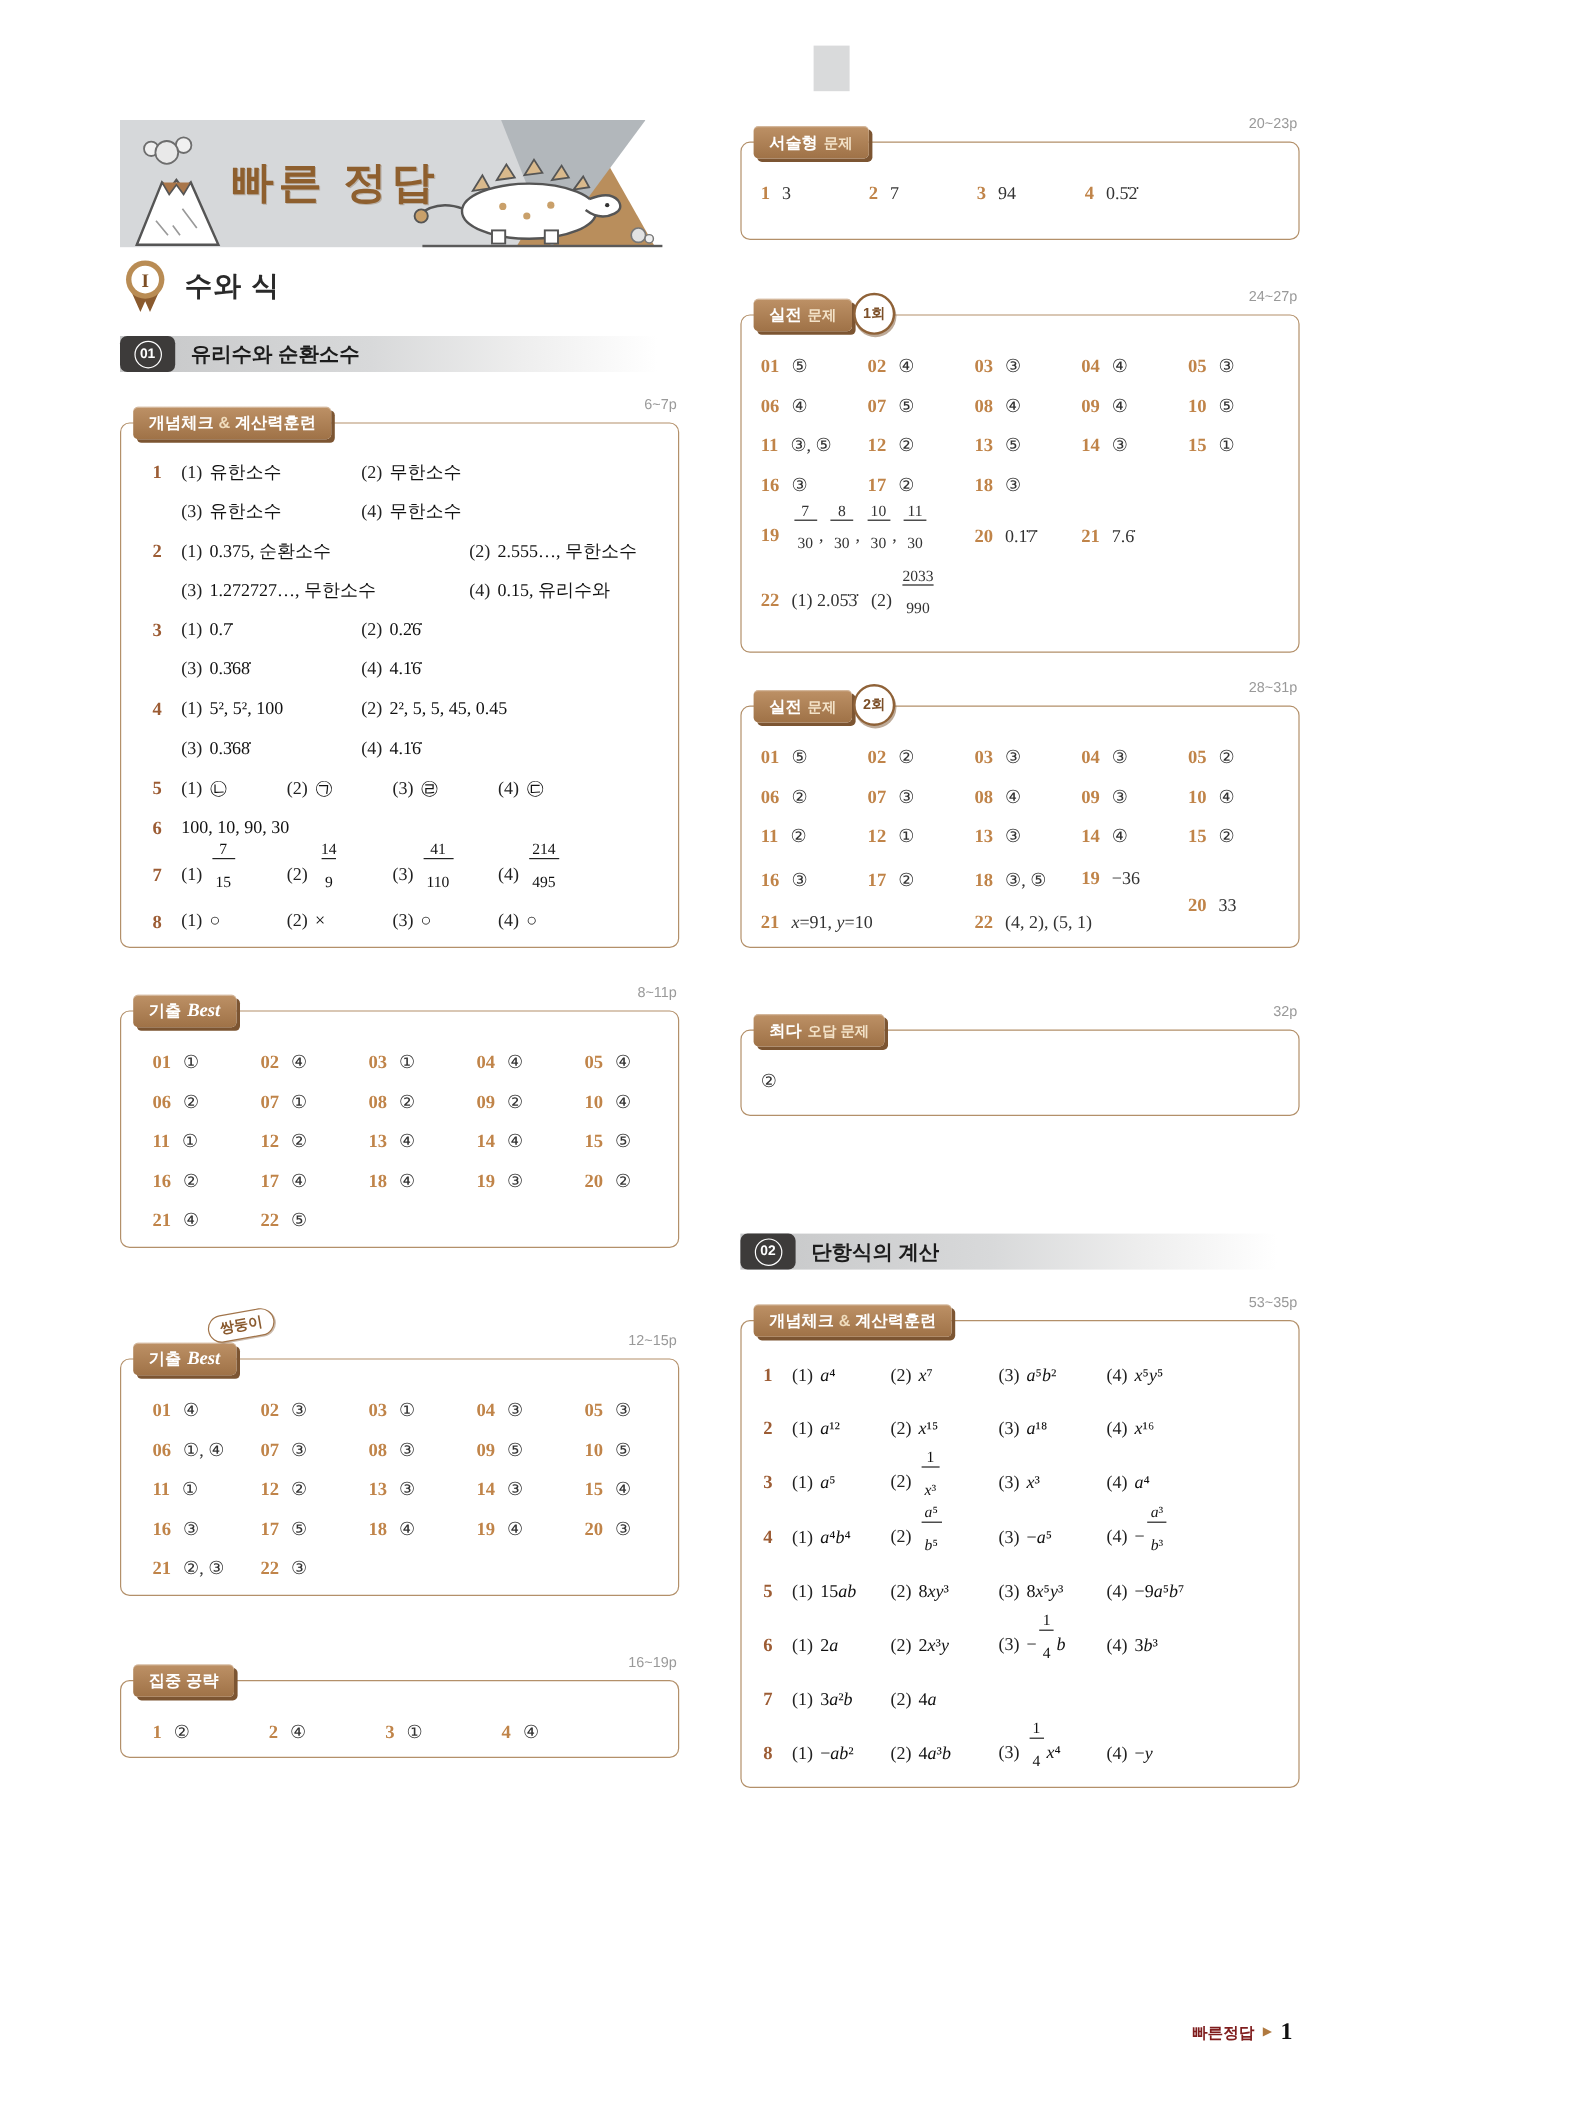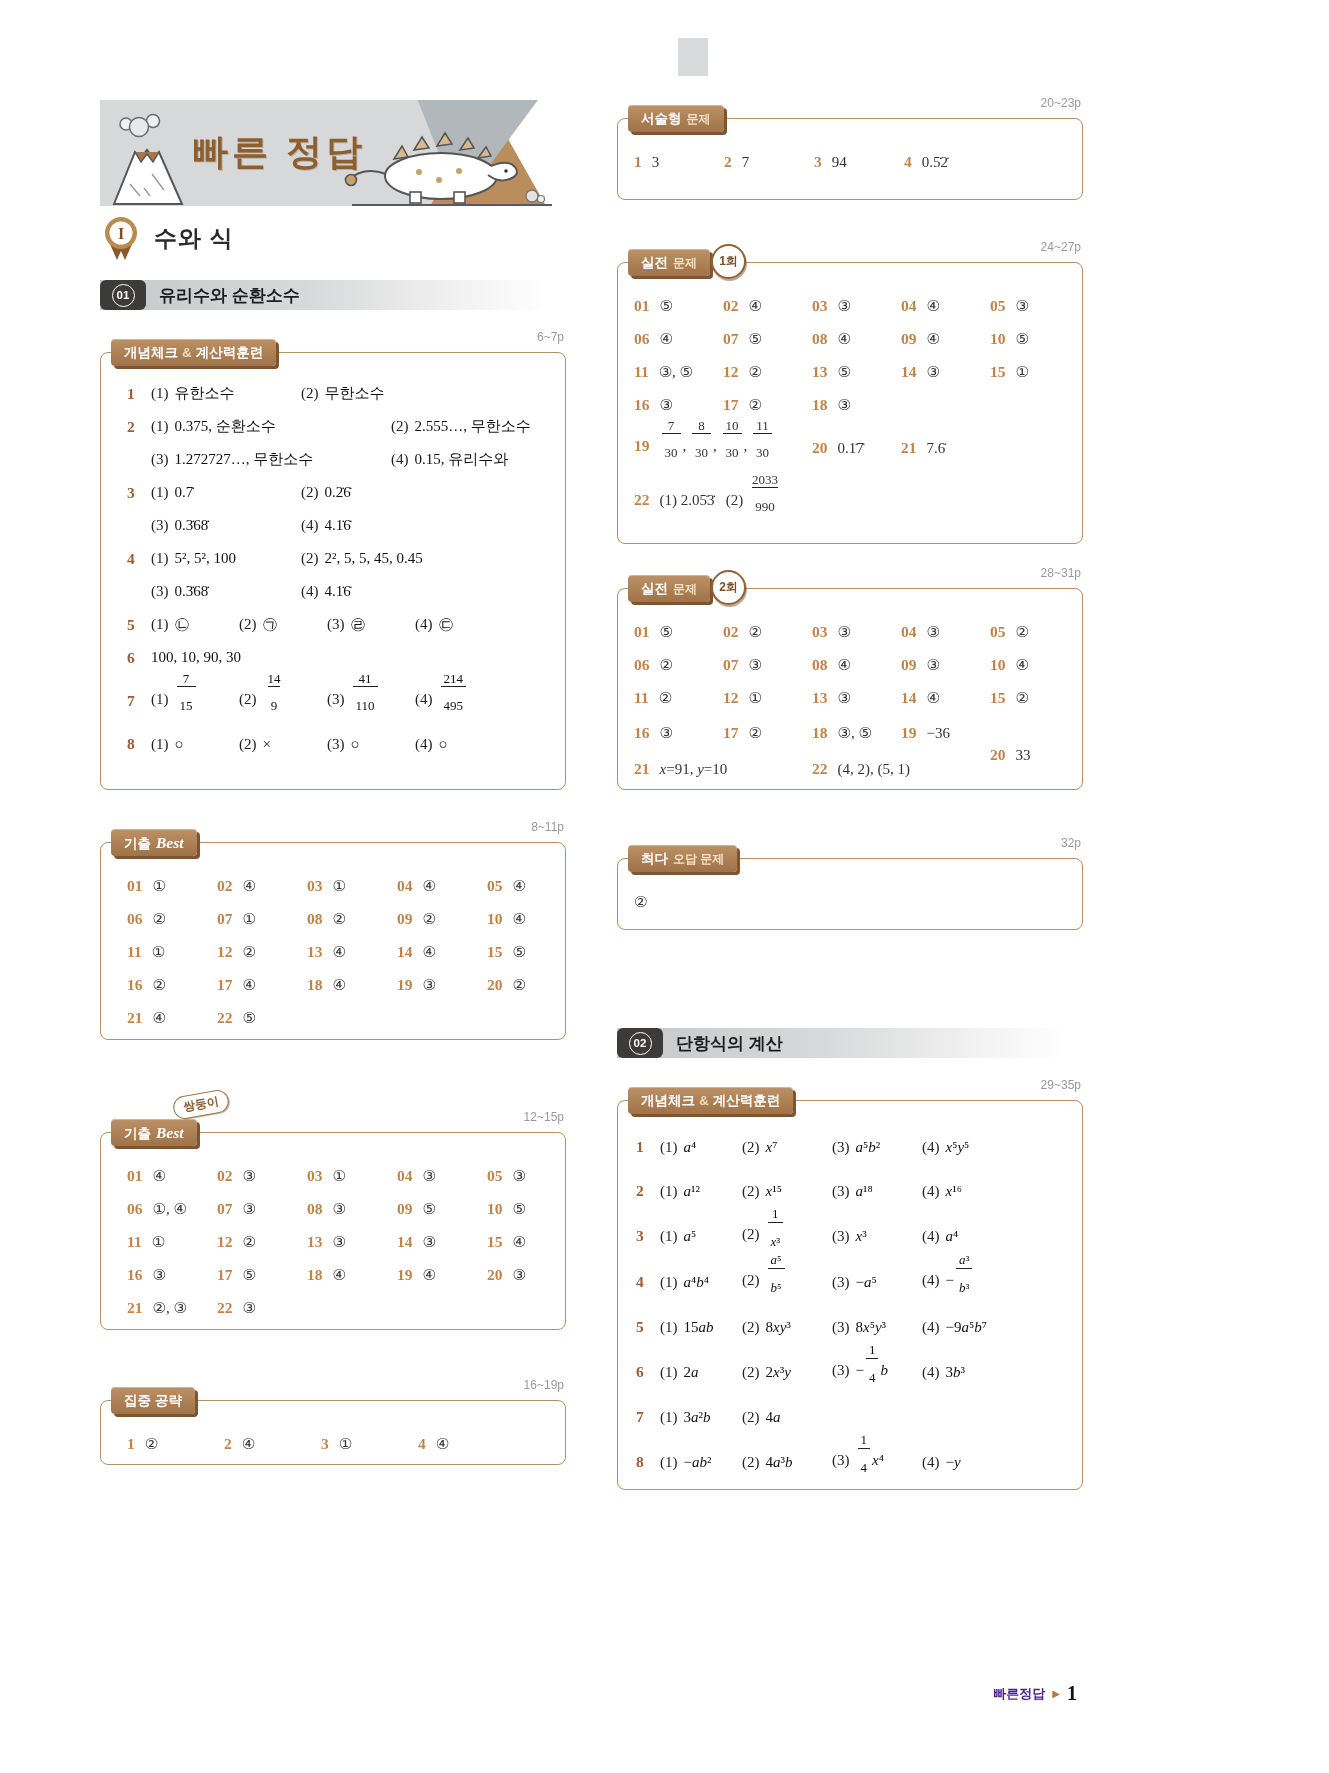--- a/index.html
+++ b/index.html
@@ -78,21 +78,21 @@
 
   
   .frac{display:inline-flex;flex-direction:column;align-items:center;vertical-align:middle;
         line-height:1.1;font-size:13px;margin:0 2px;transform:translateY(-2px);}
   .frac .ft{padding:0 3px;}
   .frac .fb{border-top:1px solid #222;padding:12px 3px;}
 
   
   .footer{position:absolute;left:617px;top:1682px;width:460px;display:flex;justify-content:flex-end;
           align-items:center;gap:7px;}
-  .flabel{font-size:13px;font-weight:800;color:#4c1d95;}
+  .flabel{font-size:13px;font-weight:800;color:#7f1d1d;}
   .farrow{font-size:10px;color:#b0793f;}
   .fpage{font-size:20px;font-weight:800;color:#111;font-family:"Liberation Serif",serif;}
 </style>
 </head>
 <body>
 
 <div class="page">
 
   <div class="corner-mark"></div>
 
@@ -148,20 +148,25 @@
     <div class="pages">6~7p</div>
     <div class="panel">
       <div class="tab"><span>개념체크</span><span class="t-amp">&amp;</span><span>계산력훈련</span></div>
       <div class="lines">
           <div class="wrow">
             <span class="wn">1</span>
             <span class="wpart" style="width: 150px;"><span class="plabel">(1)</span><span class="pval">유한소수</span></span>
             <span class="wpart"><span class="plabel">(2)</span><span class="pval">무한소수</span></span>
           </div>
           <div class="wrow">
+            <span class="wn"></span>
+            <span class="wpart" style="width: 150px;"><span class="plabel">(3)</span><span class="pval">유한소수</span></span>
+            <span class="wpart"><span class="plabel">(4)</span><span class="pval">무한소수</span></span>
+          </div>
+          <div class="wrow">
             <span class="wn">2</span>
             <span class="wpart" style="width: 240px;"><span class="plabel">(1)</span><span class="pval">0.375, 순환소수</span></span>
             <span class="wpart"><span class="plabel">(2)</span><span class="pval">2.555…, 무한소수</span></span>
           </div>
           <div class="wrow">
             <span class="wn"></span>
             <span class="wpart" style="width: 240px;"><span class="plabel">(3)</span><span class="pval">1.272727…, 무한소수</span></span>
             <span class="wpart"><span class="plabel">(4)</span><span class="pval">0.15, 유리수와</span></span>
           </div>
           <div class="wrow">
@@ -427,21 +432,21 @@
   </div>
 
   <div class="chapbar" style="left:617px;top:1028px;width:466px;">
     <div class="chapbadge">
       <span class="chapnum">02</span>
     </div>
     <div class="chaptitle">단항식의 계산</div>
   </div>
 
   <div class="box" style="left:617px;top:1100px;width:466px;height:390px;">
-    <div class="pages">29~35p</div>
+    <div class="pages">53~35p</div>
     <div class="panel">
       <div class="tab"><span>개념체크</span><span class="t-amp">&amp;</span><span>계산력훈련</span></div>
       <div class="lines tight spread">
           <div class="wrow">
             <span class="wn">1</span>
             <span class="wpart" style="width: 82px;"><span class="plabel">(1)</span><span class="pval"><i>a</i>⁴</span></span>
             <span class="wpart" style="width: 90px;"><span class="plabel">(2)</span><span class="pval"><i>x</i>⁷</span></span>
             <span class="wpart" style="width: 90px;"><span class="plabel">(3)</span><span class="pval"><i>a</i>⁵<i>b</i>²</span></span>
             <span class="wpart"><span class="plabel">(4)</span><span class="pval"><i>x</i>⁵<i>y</i>⁵</span></span>
           </div>

